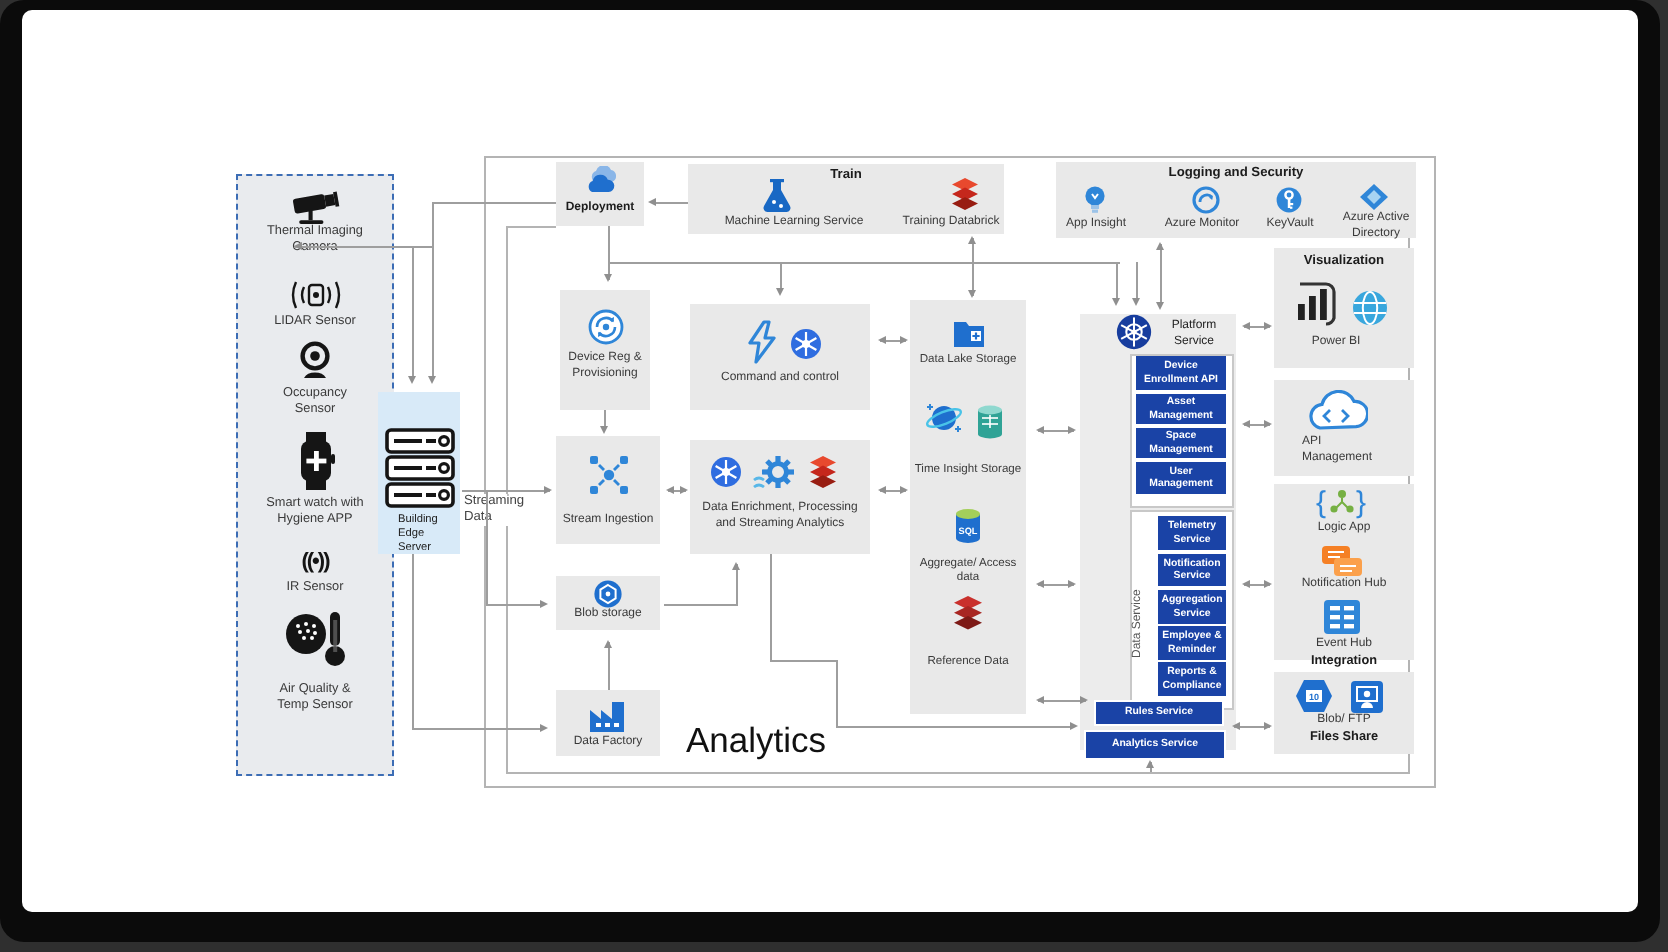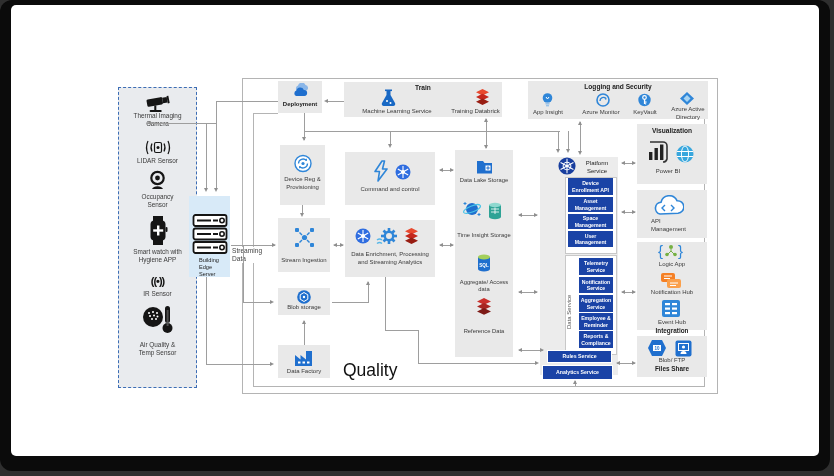--- a/index.html
+++ b/index.html
@@ -28,21 +28,21 @@
 <body>
 
 <div class="canvas">
   <div class="bezel"></div>
   <div class="page"></div>
   <div class="layer" id="layer">
 
     <div class="obox" style="left:242px;top:78px;width:474px;height:314px;"></div>
     <div class="obox" style="left:253px;top:113px;width:450px;height:273px;border-top:none;"></div>
     <div class="ln" style="left:253px;top:113px;width:25px;height:1px;background:#b4b4b4;"></div>
-    <div class="lbl" style="left:343px;top:360px;width:90px;font-size:17.5px;color:#111;text-align:left;">Quality</div>
+    <div class="lbl" style="left:343px;top:360px;width:90px;font-size:17.5px;color:#111;text-align:left;">Analytics</div>
 
     <div class="abs" style="left:118px;top:87px;width:77px;height:299px;background:#e9ebee;border:1px dashed #3c6db5;">
       <div class="ic" style="left:0;top:5px;width:77px;height:22px;">
         <svg width="28" height="21" viewBox="0 0 30 22">
             <g transform="rotate(-10 13 8)">
               <rect x="3" y="4" width="17" height="8" rx="1.5" fill="#151515"></rect>
               <rect x="20" y="5" width="5" height="6" fill="#151515"></rect>
               <rect x="25" y="4" width="2" height="8" fill="#151515"></rect>
             </g>
             <rect x="11" y="12" width="2.2" height="5" fill="#151515"></rect>

